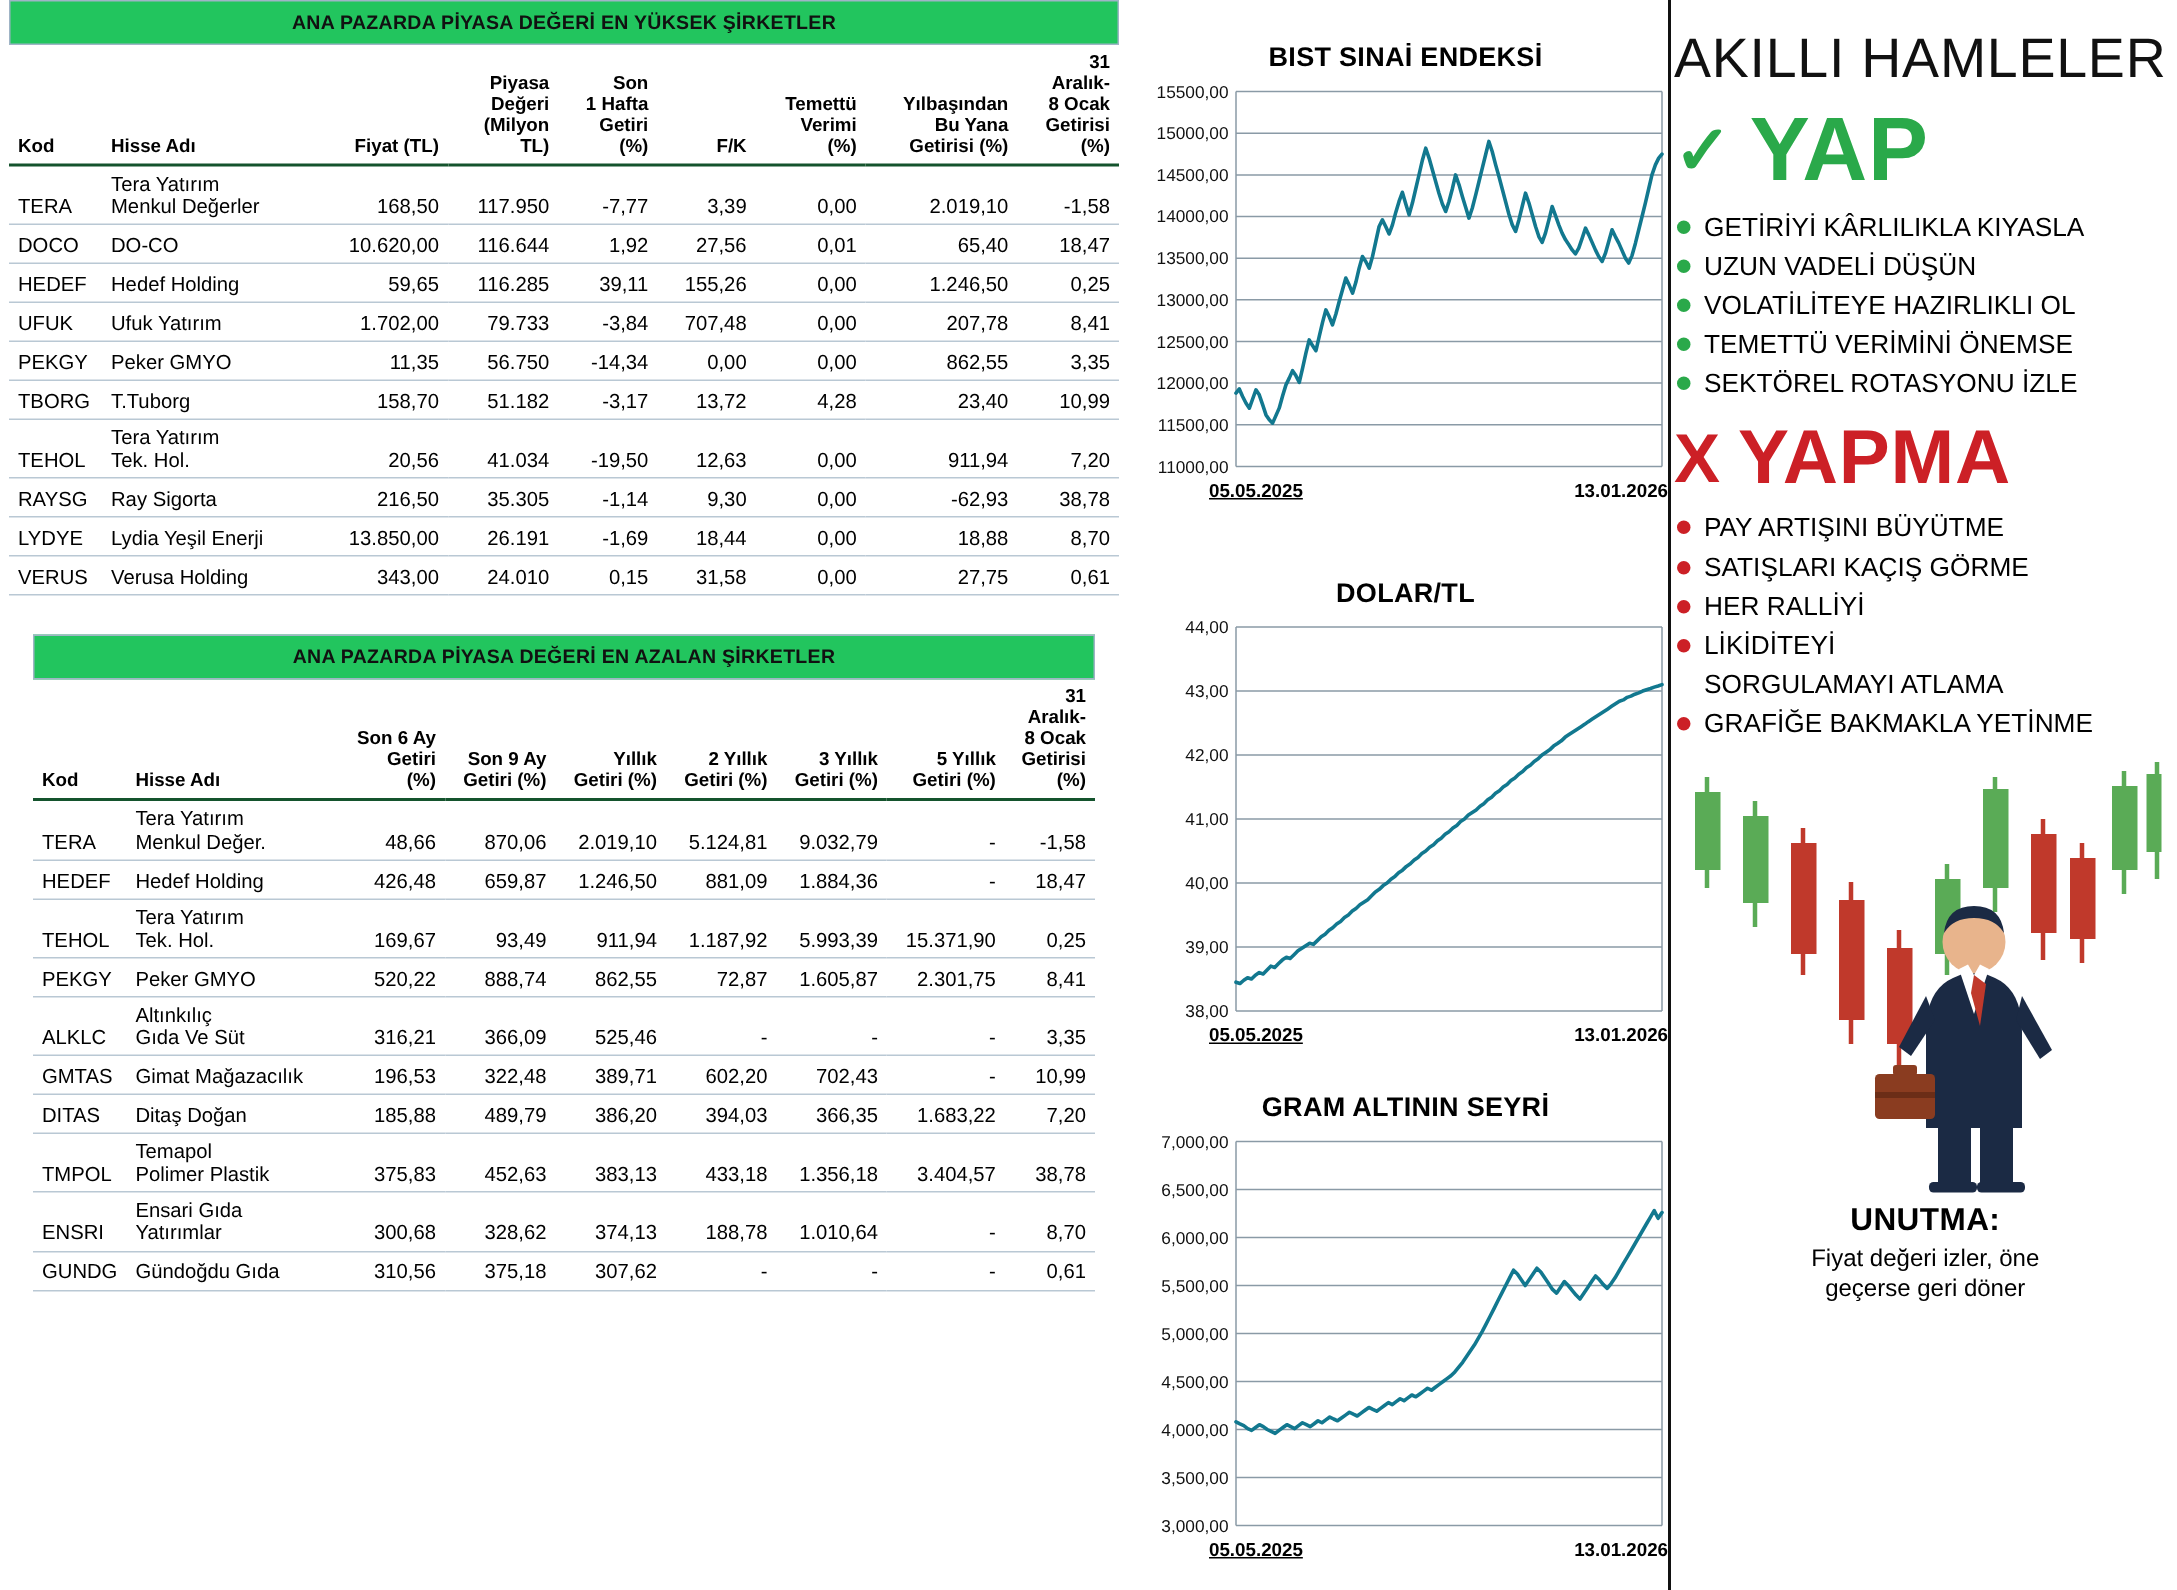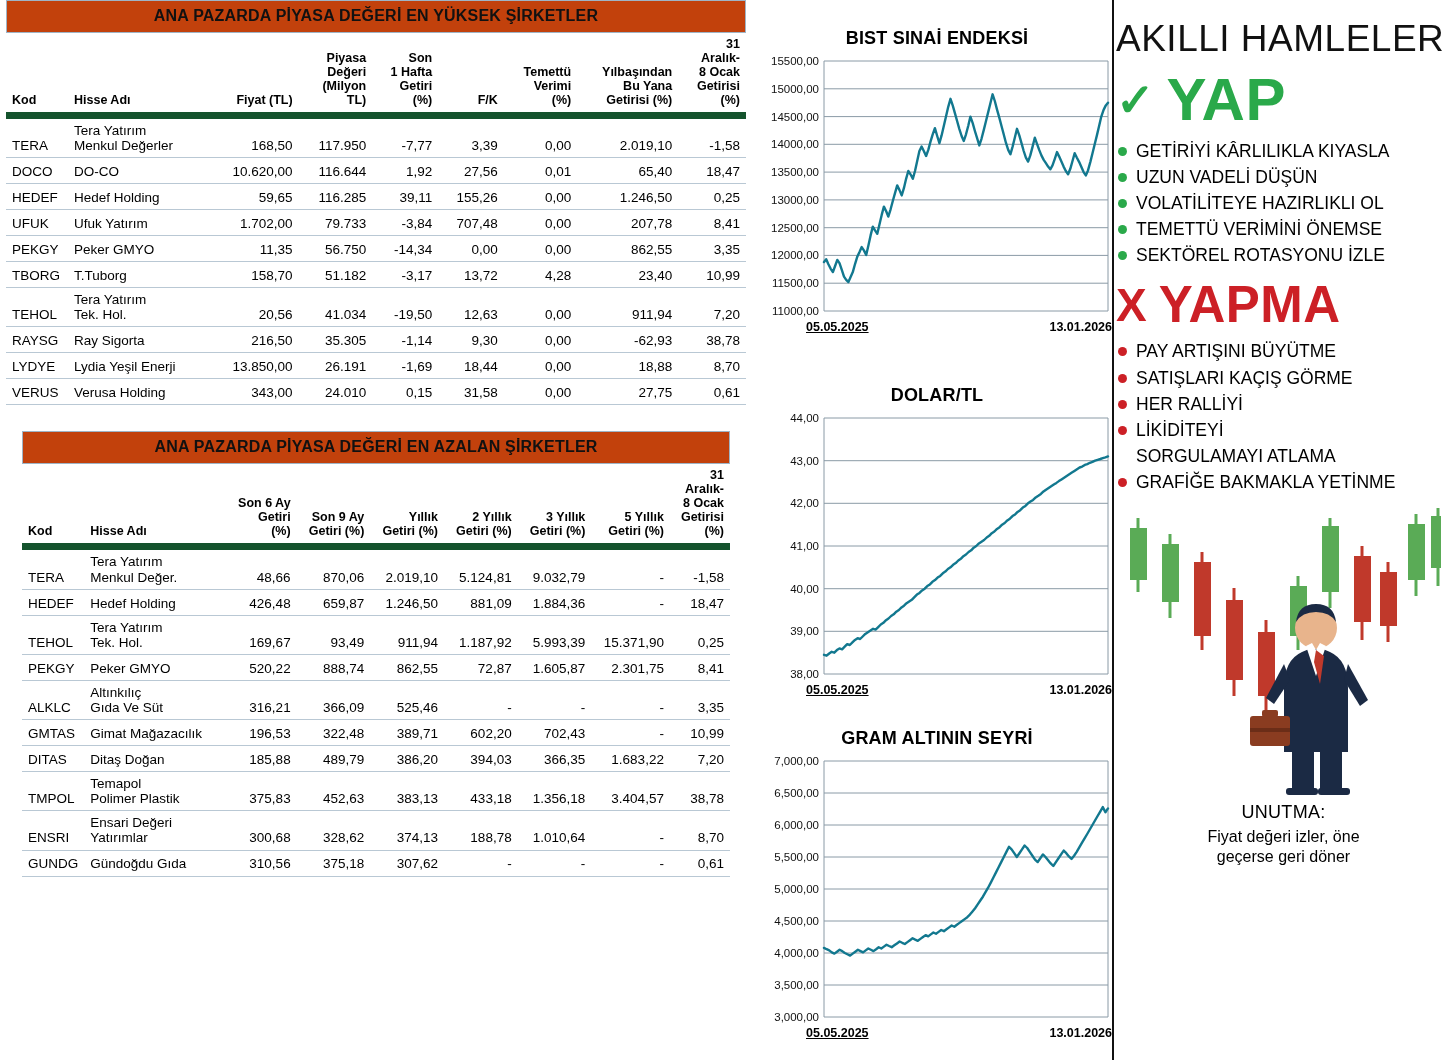--- a/index.html
+++ b/index.html
@@ -11,38 +11,38 @@
     color:#000;
     position:relative;
     overflow:hidden;
   }
   .page { position:relative; width:1451px; height:1060px; }
 
   
   .left-col { position:absolute; left:0; top:0; width:752px; height:1060px; }
 
   .tbl-title {
-    background:#c2410c;
+    background:#22c55e;
     border:1px solid #9fb4c6;
     text-align:center;
-    font-size:16px;
+    font-size:13px;
     font-weight:bold;
     letter-spacing:.2px;
     padding:6px 0 7px 0;
     color:#111;
   }
   table.data { border-collapse:collapse; width:100%; font-size:13.5px; }
   table.data th, table.data td {
     border-bottom:1px solid #b9c8d4;
     padding:4px 6px;
     vertical-align:bottom;
     line-height:1.12;
   }
   table.data thead th {
-    border-bottom:7px solid #14532d;
+    border-bottom:2px solid #14532d;
     font-size:12.5px;
     font-weight:bold;
     text-align:right;
     vertical-align:bottom;
     padding-bottom:5px;
     white-space:pre-line;
   }
   table.data thead th.l { text-align:left; }
   table.data td.num { text-align:right; font-variant-numeric:tabular-nums; }
   table.data td.kod { text-align:left; }
@@ -93,21 +93,21 @@
     width:9px; height:9px; border-radius:50%;
   }
   ul.green li::before { background:#2aa94a; }
   ul.red li::before { background:#cc2026; }
   ul.bullets li.nodot { padding-left:20px; }
   ul.bullets li.nodot::before { display:none; }
 
   .unutma {
     text-align:center; margin-top:6px;
   }
-  .unutma-h { font-size:18px; font-weight:normal; letter-spacing:.3px; }
+  .unutma-h { font-size:21px; font-weight:bold; letter-spacing:.3px; }
   .unutma-t { font-size:16px; line-height:1.25; margin-top:4px; }
 
   .illus { position:relative; height:296px; margin-top:6px; }
 </style>
 </head>
 <body>
 
 <div class="page">
 
   <div class="left-col">
@@ -374,21 +374,21 @@
               <td class="num">375,83</td>
               <td class="num">452,63</td>
               <td class="num">383,13</td>
               <td class="num">433,18</td>
               <td class="num">1.356,18</td>
               <td class="num">3.404,57</td>
               <td class="num">38,78</td>
             </tr>
             <tr>
               <td class="kod">ENSRI</td>
-              <td class="name">Ensari Değeri
+              <td class="name">Ensari Gıda
 Yatırımlar</td>
               <td class="num">300,68</td>
               <td class="num">328,62</td>
               <td class="num">374,13</td>
               <td class="num">188,78</td>
               <td class="num">1.010,64</td>
               <td class="num">-</td>
               <td class="num">8,70</td>
             </tr>
             <tr>

